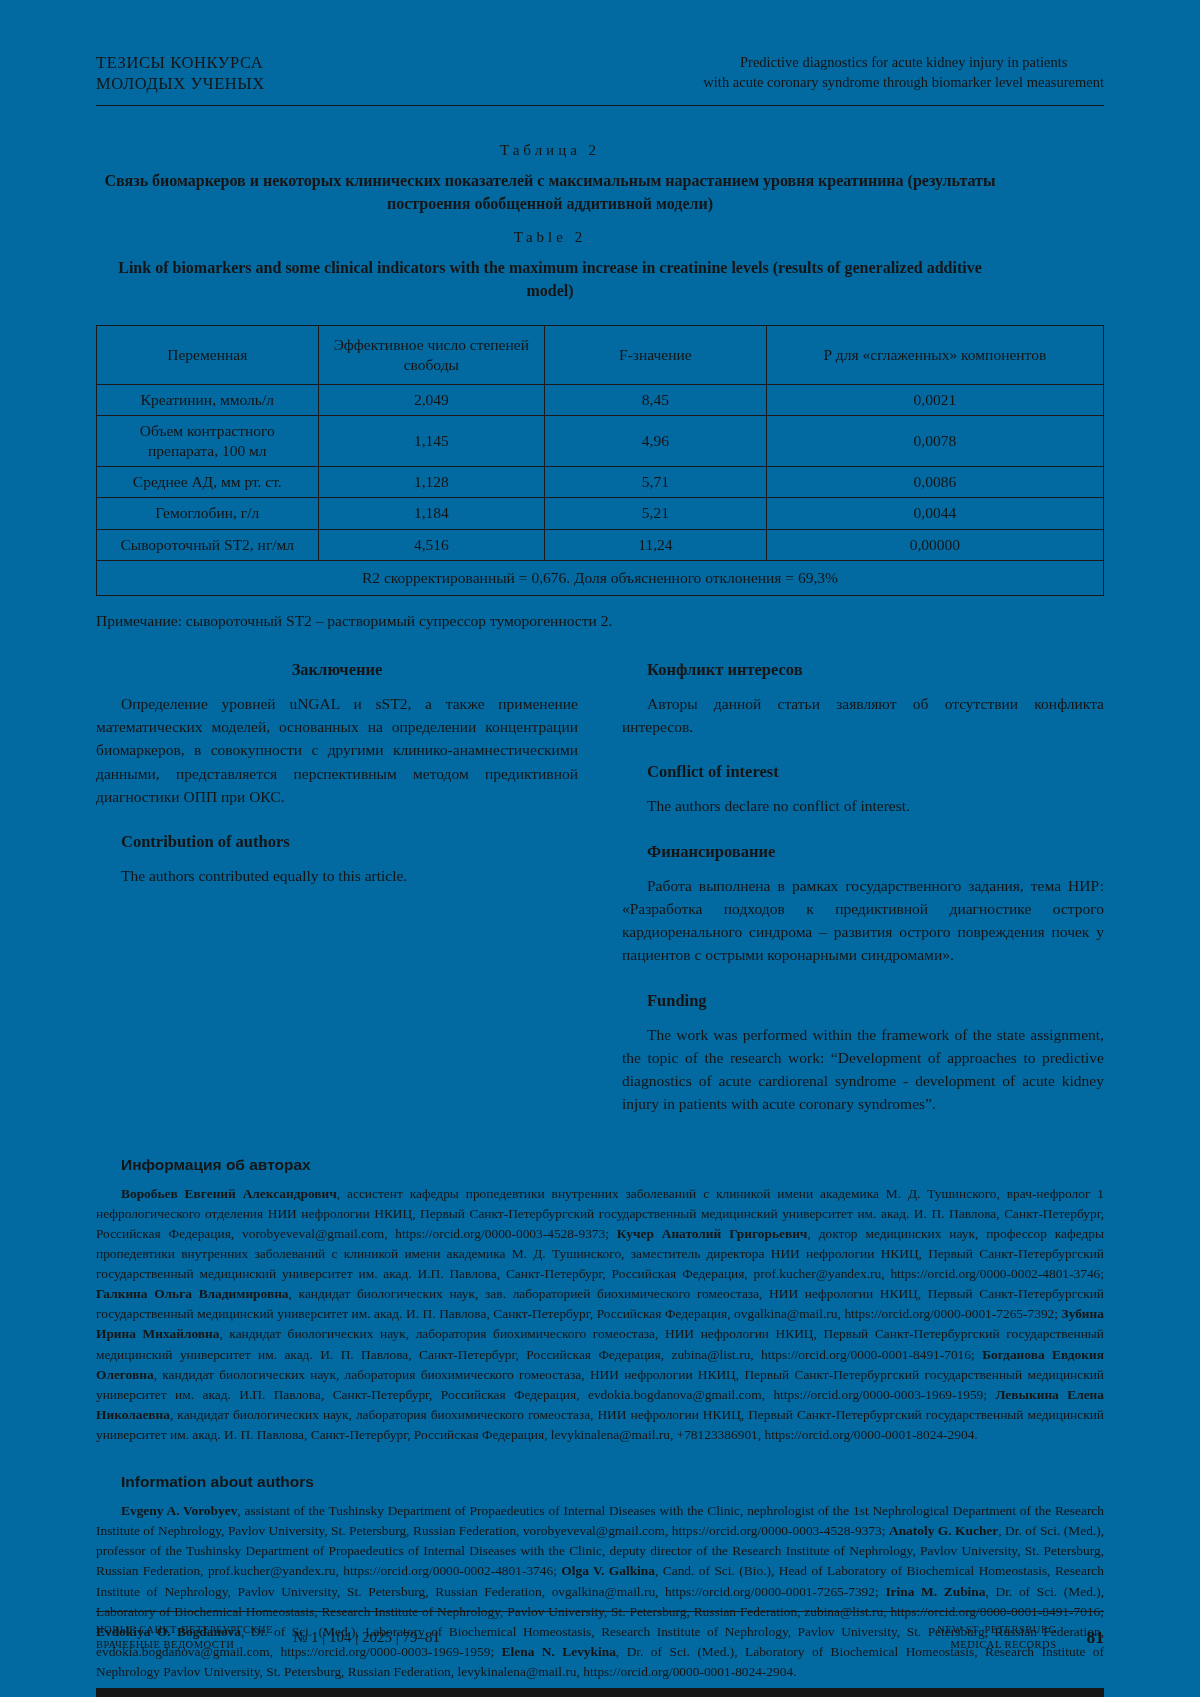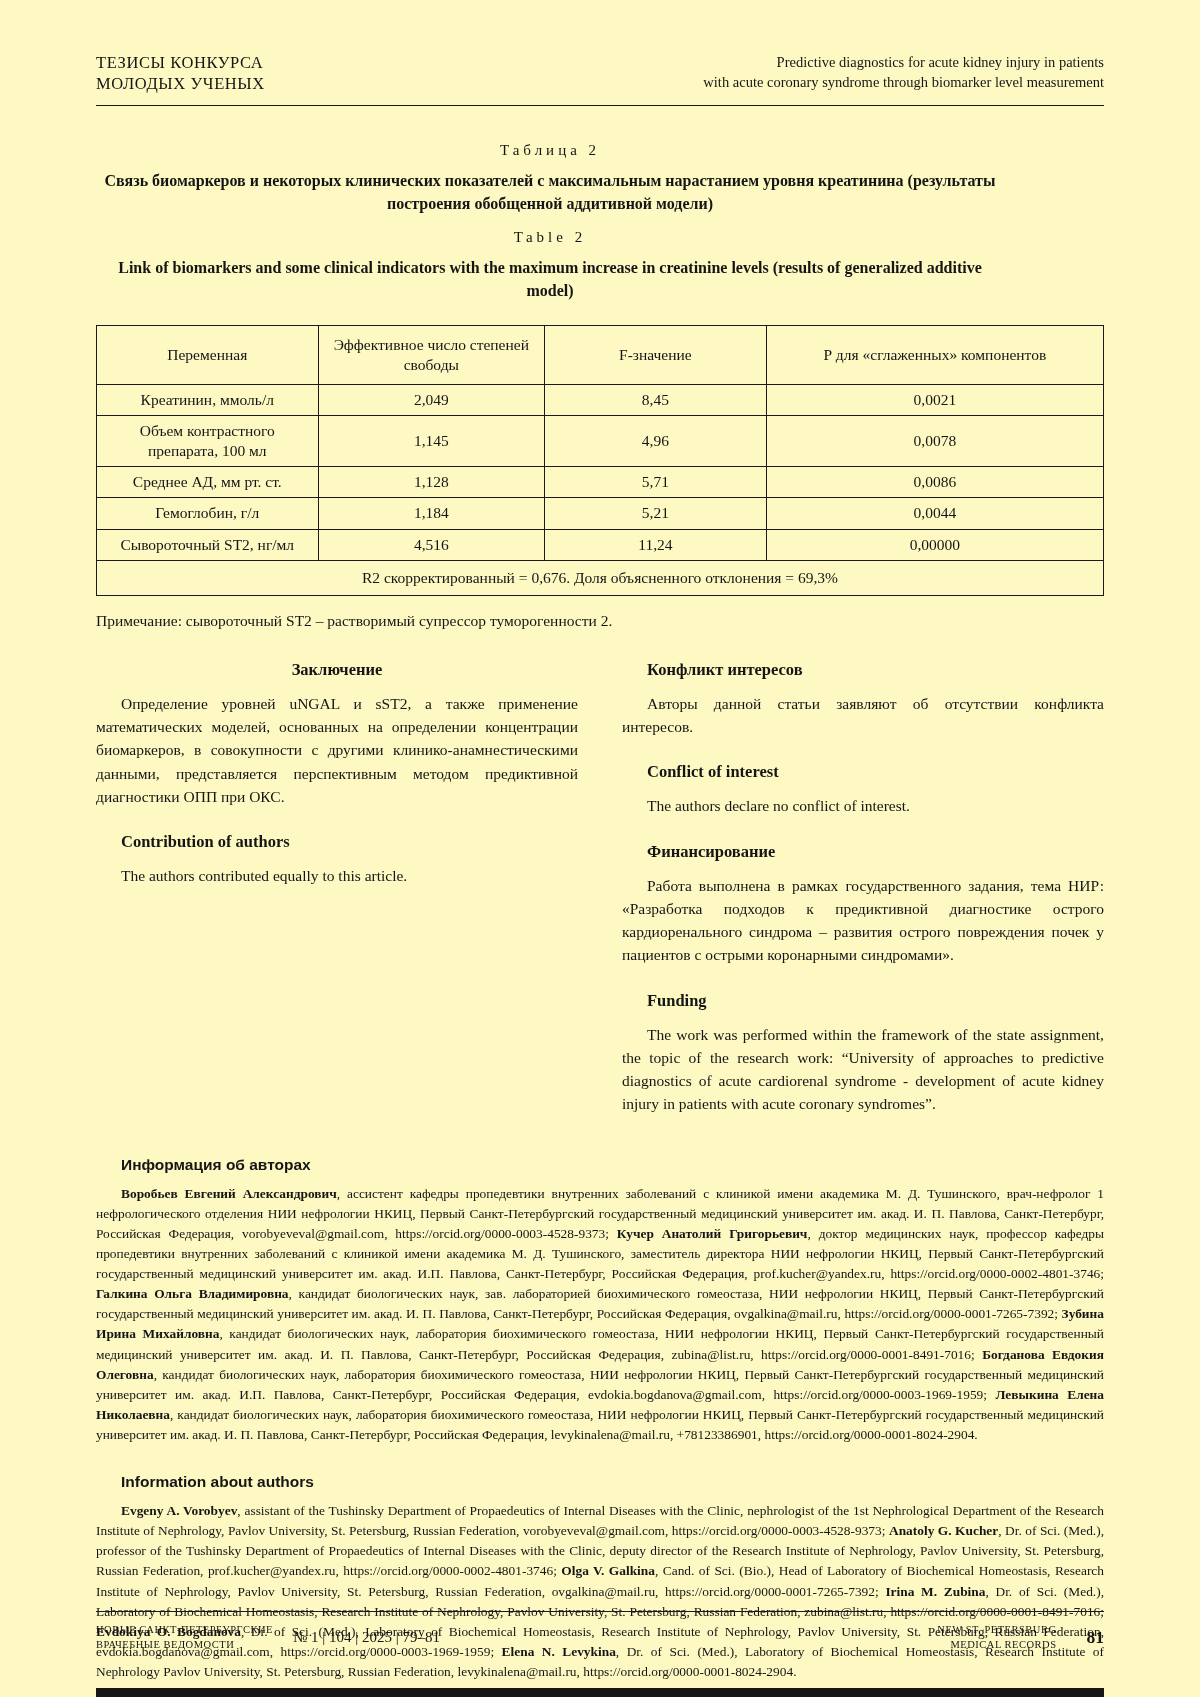--- a/index.html
+++ b/index.html
@@ -1,30 +1,30 @@
 <!DOCTYPE html>
 <html><head>
 <meta charset="utf-8">
 <style>
   * { box-sizing: border-box; }
   html, body { margin: 0; padding: 0; background: #ffffff; }
   .page {
     width: 1200px;
     height: 1697px;
     position: relative;
-    background: #fef9c3;
+    background: #0369a1;
     font-family: "Liberation Serif", "DejaVu Serif", serif;
     color: #151515;
     padding: 52px 96px 150px 96px;
     overflow: hidden;
   }
   
   .header-row { display: flex; justify-content: space-between; align-items: flex-start; }
   .header-left { font-size: 16.5px; letter-spacing: 0.6px; line-height: 1.3; font-weight: 400; }
-  .header-right { font-size: 14.5px; text-align: right; line-height: 1.4; margin-left: 12px; }
+  .header-right { font-size: 14.5px; text-align: center; line-height: 1.4; margin-left: 12px; }
   .header-rule { border: none; border-top: 1.6px solid #1a1a1a; margin: 10px 0 0 0; }
 
   
   .caption-block { margin-top: 36px; margin-right: 100px; text-align: center; }
   .caption-label { font-size: 15px; letter-spacing: 4px; margin: 0 0 10px 0; }
   .caption-label.second { margin-top: 14px; }
   .caption-title { font-weight: bold; font-size: 16px; line-height: 1.45; margin: 0; }
 
   
   .data-table { width: 100%; border-collapse: collapse; margin-top: 22px; font-size: 15.5px; }
@@ -171,21 +171,21 @@
       <h3 class="section-heading first">Конфликт интересов</h3>
       <p class="body-par">Авторы данной статьи заявляют об отсутствии конфликта интересов.</p>
 
       <h3 class="section-heading">Conflict of interest</h3>
       <p class="body-par">The authors declare no conflict of interest.</p>
 
       <h3 class="section-heading">Финансирование</h3>
       <p class="body-par">Работа выполнена в рамках государственного задания, тема НИР: «Разработка подходов к предиктивной диагностике острого кардиоренального синдрома – развития острого повреждения почек у пациентов с острыми коронарными синдромами».</p>
 
       <h3 class="section-heading">Funding</h3>
-      <p class="body-par">The work was performed within the framework of the state assignment, the topic of the research work: “University of approaches to predictive diagnostics of acute cardiorenal syndrome - development of acute kidney injury in patients with acute coronary syndromes”.</p>
+      <p class="body-par">The work was performed within the framework of the state assignment, the topic of the research work: “Development of approaches to predictive diagnostics of acute cardiorenal syndrome - development of acute kidney injury in patients with acute coronary syndromes”.</p>
     </div>
   </div>
 
   <h3 class="authors-heading">Информация об авторах</h3>
   <p class="authors-text"><b>Воробьев Евгений Александрович</b>, ассистент кафедры пропедевтики внутренних заболеваний с клиникой имени академика М. Д. Тушинского, врач-нефролог 1 нефрологического отделения НИИ нефрологии НКИЦ, Первый Санкт-Петербургский государственный медицинский университет им. акад. И. П. Павлова, Санкт-Петербург, Российская Федерация, vorobyeveval@gmail.com, https://orcid.org/0000-0003-4528-9373; <b>Кучер Анатолий Григорьевич</b>, доктор медицинских наук, профессор кафедры пропедевтики внутренних заболеваний с клиникой имени академика М. Д. Тушинского, заместитель директора НИИ нефрологии НКИЦ, Первый Санкт-Петербургский государственный медицинский университет им. акад. И.П. Павлова, Санкт-Петербург, Российская Федерация, prof.kucher@yandex.ru, https://orcid.org/0000-0002-4801-3746; <b>Галкина Ольга Владимировна</b>, кандидат биологических наук, зав. лабораторией биохимического гомеостаза, НИИ нефрологии НКИЦ, Первый Санкт-Петербургский государственный медицинский университет им. акад. И. П. Павлова, Санкт-Петербург, Российская Федерация, ovgalkina@mail.ru, https://orcid.org/0000-0001-7265-7392; <b>Зубина Ирина Михайловна</b>, кандидат биологических наук, лаборатория биохимического гомеостаза, НИИ нефрологии НКИЦ, Первый Санкт-Петербургский государственный медицинский университет им. акад. И. П. Павлова, Санкт-Петербург, Российская Федерация, zubina@list.ru, https://orcid.org/0000-0001-8491-7016; <b>Богданова Евдокия Олеговна</b>, кандидат биологических наук, лаборатория биохимического гомеостаза, НИИ нефрологии НКИЦ, Первый Санкт-Петербургский государственный медицинский университет им. акад. И.П. Павлова, Санкт-Петербург, Российская Федерация, evdokia.bogdanova@gmail.com, https://orcid.org/0000-0003-1969-1959; <b>Левыкина Елена Николаевна</b>, кандидат биологических наук, лаборатория биохимического гомеостаза, НИИ нефрологии НКИЦ, Первый Санкт-Петербургский государственный медицинский университет им. акад. И. П. Павлова, Санкт-Петербург, Российская Федерация, levykinalena@mail.ru, +78123386901, https://orcid.org/0000-0001-8024-2904.</p>
 
   <h3 class="authors-heading">Information about authors</h3>
   <p class="authors-text"><b>Evgeny A. Vorobyev</b>, assistant of the Tushinsky Department of Propaedeutics of Internal Diseases with the Clinic, nephrologist of the 1st Nephrological Department of the Research Institute of Nephrology, Pavlov University, St. Petersburg, Russian Federation, vorobyeveval@gmail.com, https://orcid.org/0000-0003-4528-9373; <b>Anatoly G. Kucher</b>, Dr. of Sci. (Med.), professor of the Tushinsky Department of Propaedeutics of Internal Diseases with the Clinic, deputy director of the Research Institute of Nephrology, Pavlov University, St. Petersburg, Russian Federation, prof.kucher@yandex.ru, https://orcid.org/0000-0002-4801-3746; <b>Olga V. Galkina</b>, Cand. of Sci. (Bio.), Head of Laboratory of Biochemical Homeostasis, Research Institute of Nephrology, Pavlov University, St. Petersburg, Russian Federation, ovgalkina@mail.ru, https://orcid.org/0000-0001-7265-7392; <b>Irina M. Zubina</b>, Dr. of Sci. (Med.), Laboratory of Biochemical Homeostasis, Research Institute of Nephrology, Pavlov University, St. Petersburg, Russian Federation, zubina@list.ru, https://orcid.org/0000-0001-8491-7016; <b>Evdokiya O. Bogdanova</b>, Dr. of Sci. (Med.), Laboratory of Biochemical Homeostasis, Research Institute of Nephrology, Pavlov University, St. Petersburg, Russian Federation, evdokia.bogdanova@gmail.com, https://orcid.org/0000-0003-1969-1959; <b>Elena N. Levykina</b>, Dr. of Sci. (Med.), Laboratory of Biochemical Homeostasis, Research Institute of Nephrology Pavlov University, St. Petersburg, Russian Federation, levykinalena@mail.ru, https://orcid.org/0000-0001-8024-2904.</p>
 
   <div class="page-footer">

